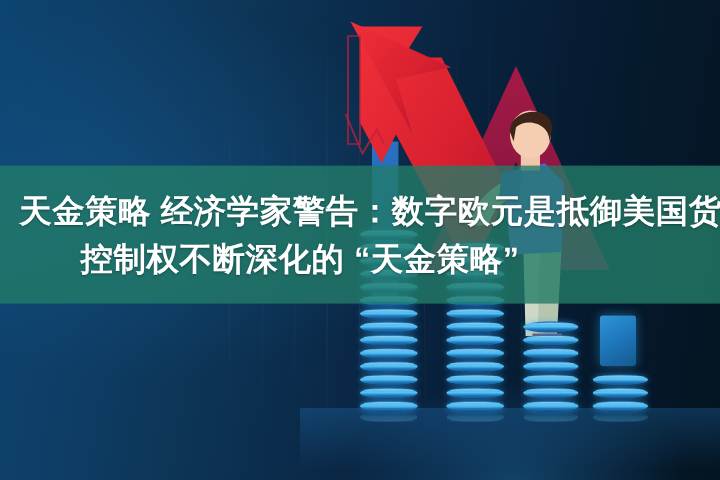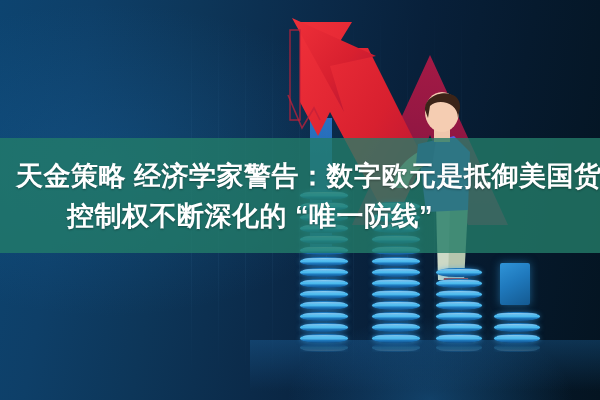--- a/index.html
+++ b/index.html
@@ -213,16 +213,16 @@
       <div class="coin"></div>
   </div>
   <div class="coin-stack reflect" style="left:494px;width:46px;">
     <div class="coin"></div>
       <div class="coin"></div>
   </div>
 
   <div class="caption-band"></div>
   <div class="caption-text">
     <div class="cap-line l1">天金策略 经济学家警告：数字欧元是抵御美国货币</div>
-    <div class="cap-line l2">控制权不断深化的 “唯一防线”</div>
+    <div class="cap-line l2">控制权不断深化的 “天金策略”</div>
   </div>
 
 </div>
 
 </body></html>

